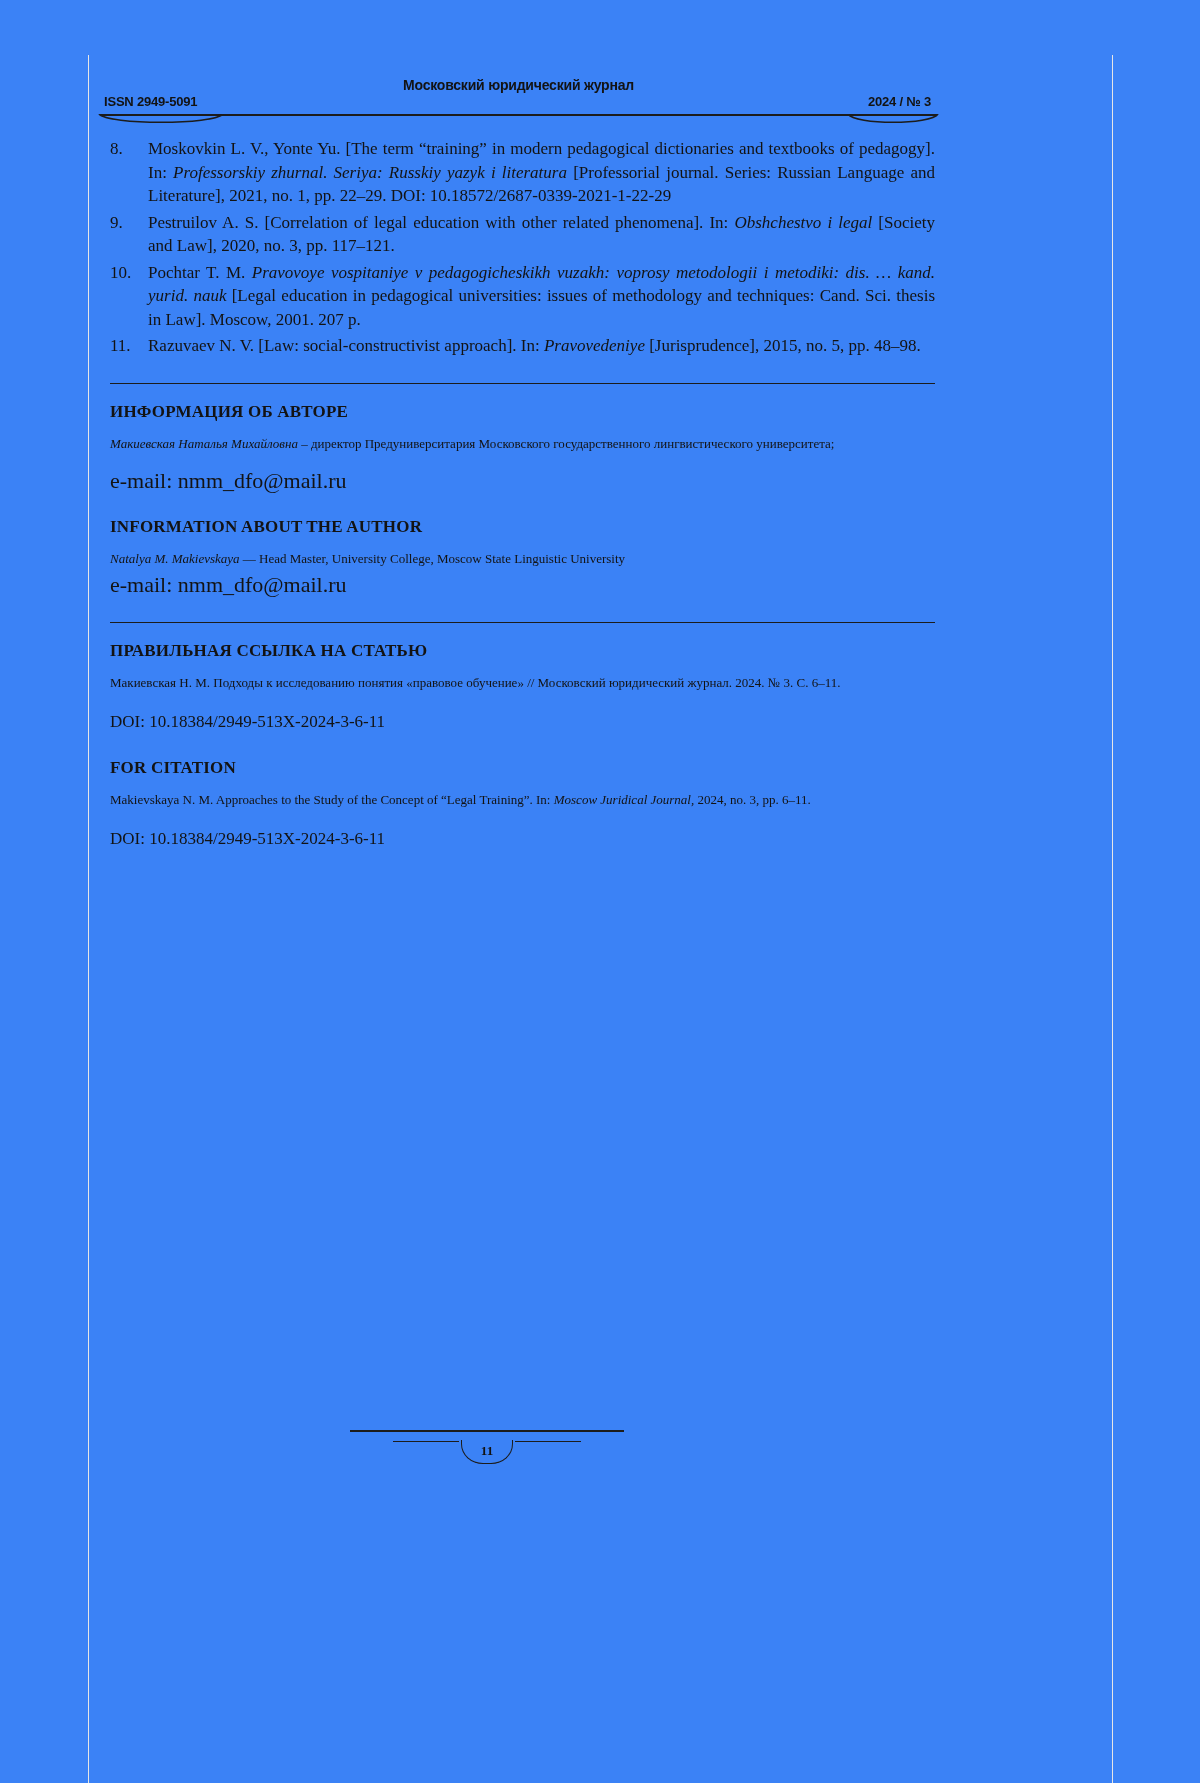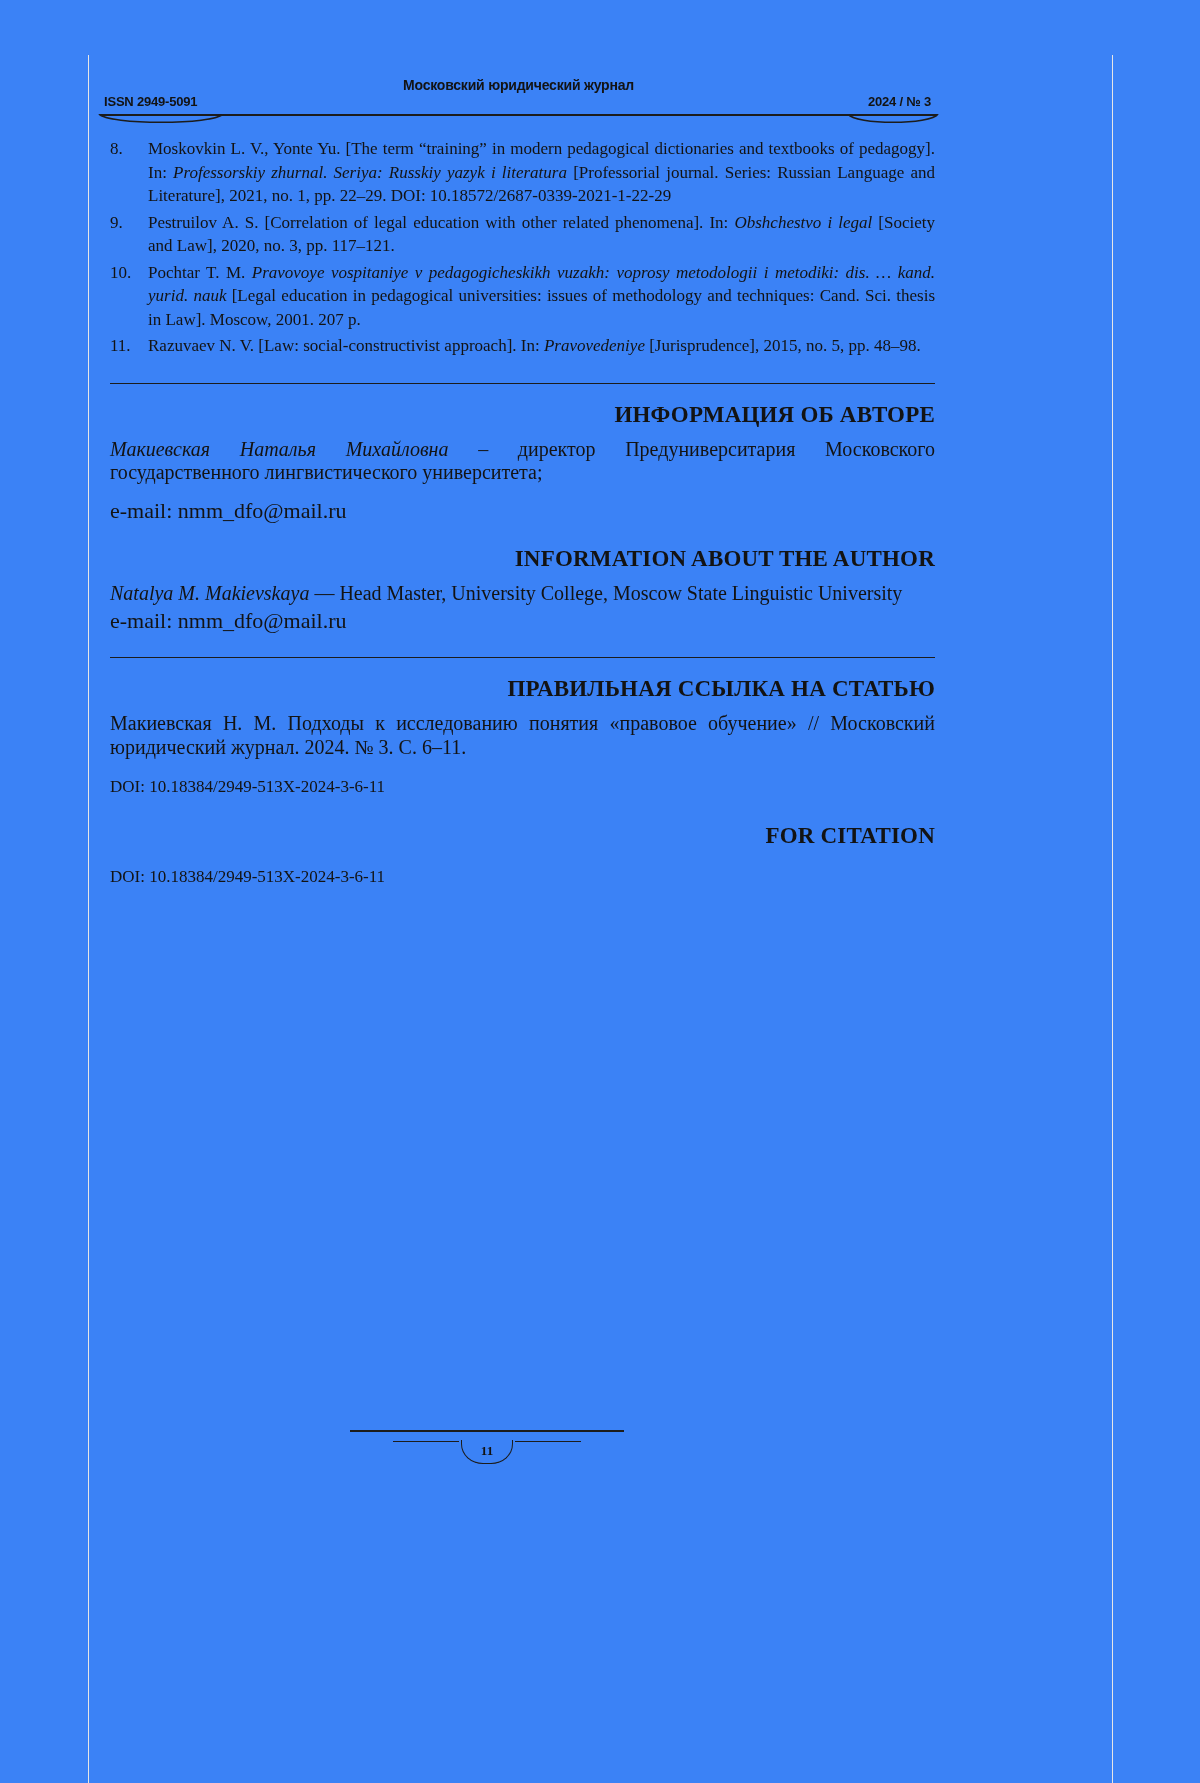--- a/index.html
+++ b/index.html
@@ -67,28 +67,28 @@
     text-align: justify;
   }
 
   hr.rule {
     border: none;
     border-top: 1.6px solid #1c1c1c;
     margin: 25px 0 0 0;
   }
 
   h2.section-heading {
-    font-size: 23px;
-    font-weight: bold;
-    text-align: right;
+    font-size: 17px;
+    font-weight: bold;
+    text-align: left;
     letter-spacing: 0.2px;
     margin: 18px 0 10px 0;
   }
   p.body-text {
-    font-size: 20px;
+    font-size: 13px;
     line-height: 23.5px;
     text-align: justify;
   }
   p.email-line { font-size: 22px; line-height: 23.5px; }
   p.email-line.gap-lg { margin-top: 14px; }
   p.email-line.gap-sm { margin-top: 3px; }
   p.doi-line { font-size: 17px; line-height: 23.5px; margin-top: 16px; }
   .mt-section { margin-top: 24px; }
   .mt-rule-after { margin-top: 36px; }
 
@@ -189,20 +189,21 @@
     <hr class="rule mt-rule-after">
 
     <section>
       <h2 class="section-heading">ПРАВИЛЬНАЯ ССЫЛКА НА СТАТЬЮ</h2>
       <p class="body-text"><span>Макиевская Н. М. Подходы к исследованию понятия «правовое обучение» // Московский юридический журнал. 2024. № 3. С. 6–11.</span></p>
       <p class="doi-line">DOI: 10.18384/2949-513X-2024-3-6-11</p>
     </section>
 
     <section class="mt-section">
       <h2 class="section-heading">FOR CITATION</h2>
+      <p class="body-text"><span>Makievskaya N. M. Approaches to the Study of the Concept of “Legal Training”. In: </span><span style="font-style: italic;">Moscow Juridical Journal,</span><span> 2024, no. 3, pp. 6–11.</span></p>
       <p class="doi-line">DOI: 10.18384/2949-513X-2024-3-6-11</p>
     </section>
 
   </main>
 
   <footer class="footer-ornament">
     <div class="foot-line-top"></div>
     <div class="foot-row">
       <span class="foot-line"></span>
       <span class="page-num-tab">11</span>

